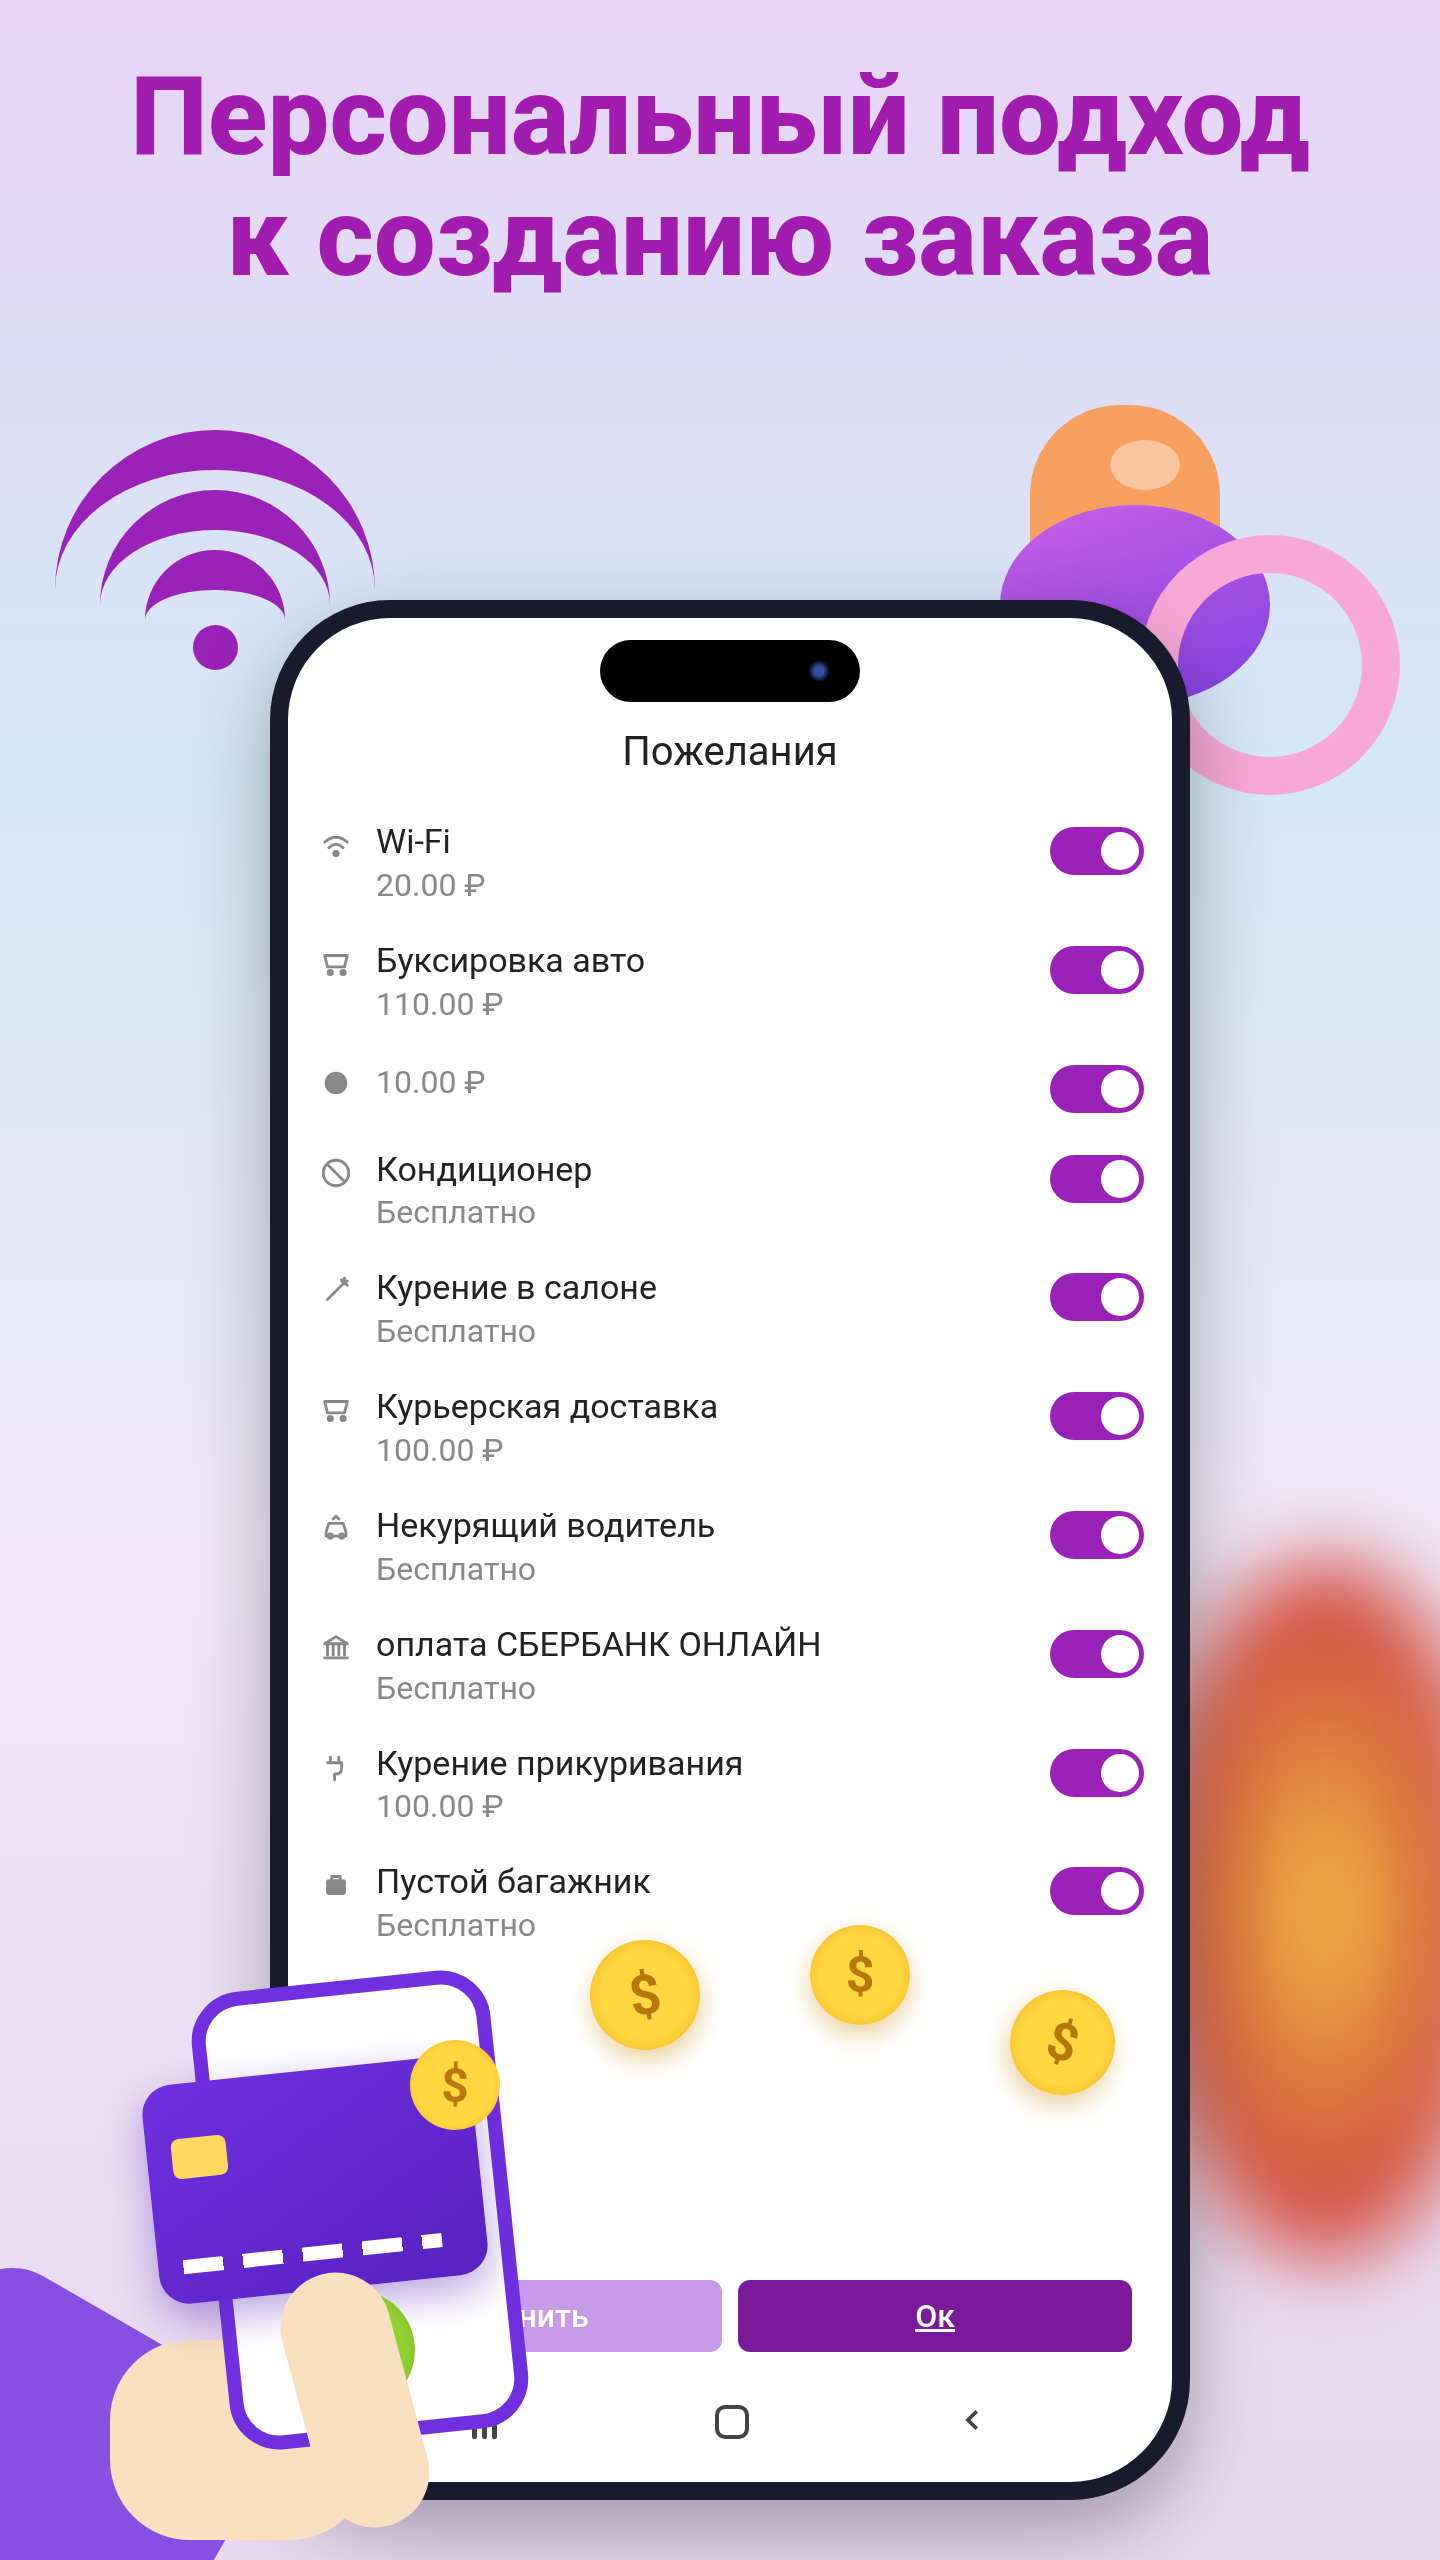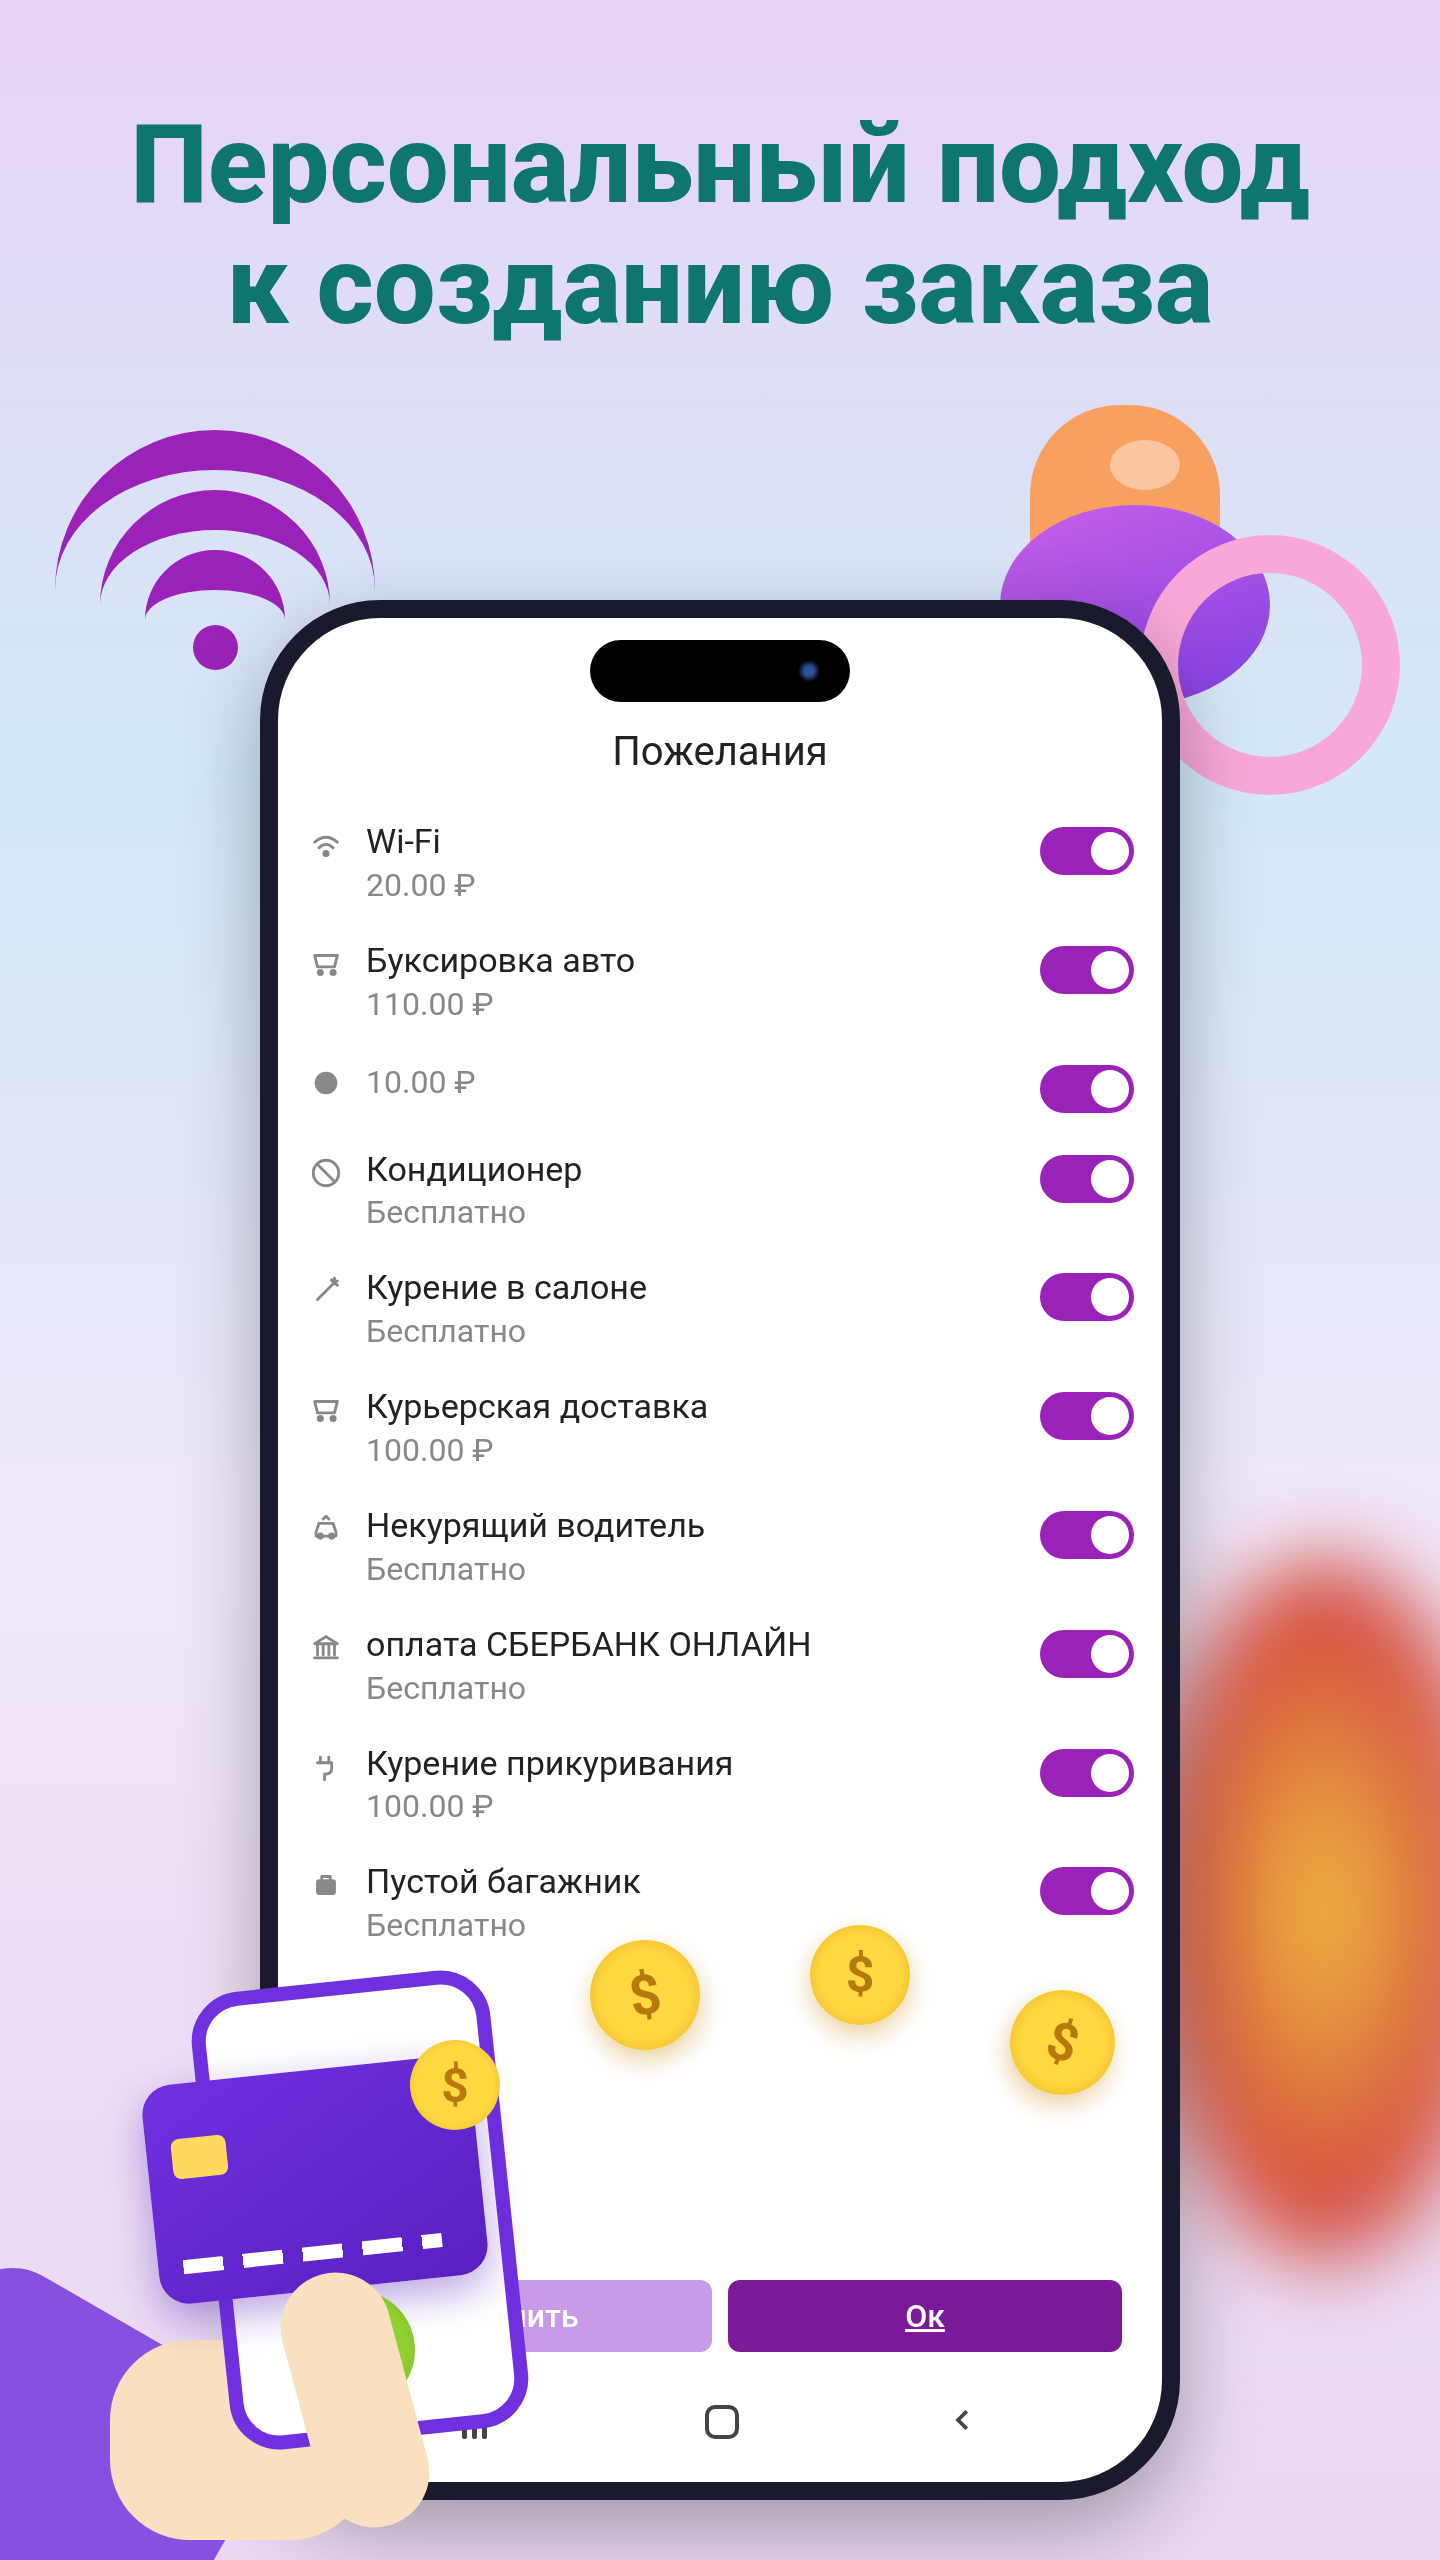--- a/index.html
+++ b/index.html
@@ -7,25 +7,25 @@
   width: 1440px;
   height: 2560px;
   background: linear-gradient(180deg, #e8d4f5 0%, #d4e8f8 30%, #f0e8f8 60%, #e8d8f0 100%);
   font-family: -apple-system, BlinkMacSystemFont, "Segoe UI", Roboto, Arial, sans-serif;
   position: relative;
   overflow: hidden;
 }
 
 .hero-title {
   text-align: center;
-  padding-top: 104px;
+  padding-top: 56px;
   font-size: 110px;
   font-weight: 800;
   line-height: 1.1;
-  color: #0f766e;
+  color: #a21caf;
 }
 
 
 .wifi-deco {
   position: absolute;
   top: 430px;
   left: 55px;
   width: 320px;
   height: 300px;
 }
@@ -95,21 +95,21 @@
   height: 700px;
   background: radial-gradient(ellipse at center, #f0c040 0%, #d04040 70%);
   border-radius: 50%;
   filter: blur(40px);
 }
 
 
 .phone-frame {
   position: absolute;
   top: 600px;
-  left: 260px;
+  left: 270px;
   width: 920px;
   height: 1900px;
   background: #1a1a2e;
   border-radius: 120px;
   padding: 18px;
   box-shadow: 0 30px 80px rgba(0,0,0,0.3);
 }
 .phone-screen {
   width: 100%;
   height: 100%;

